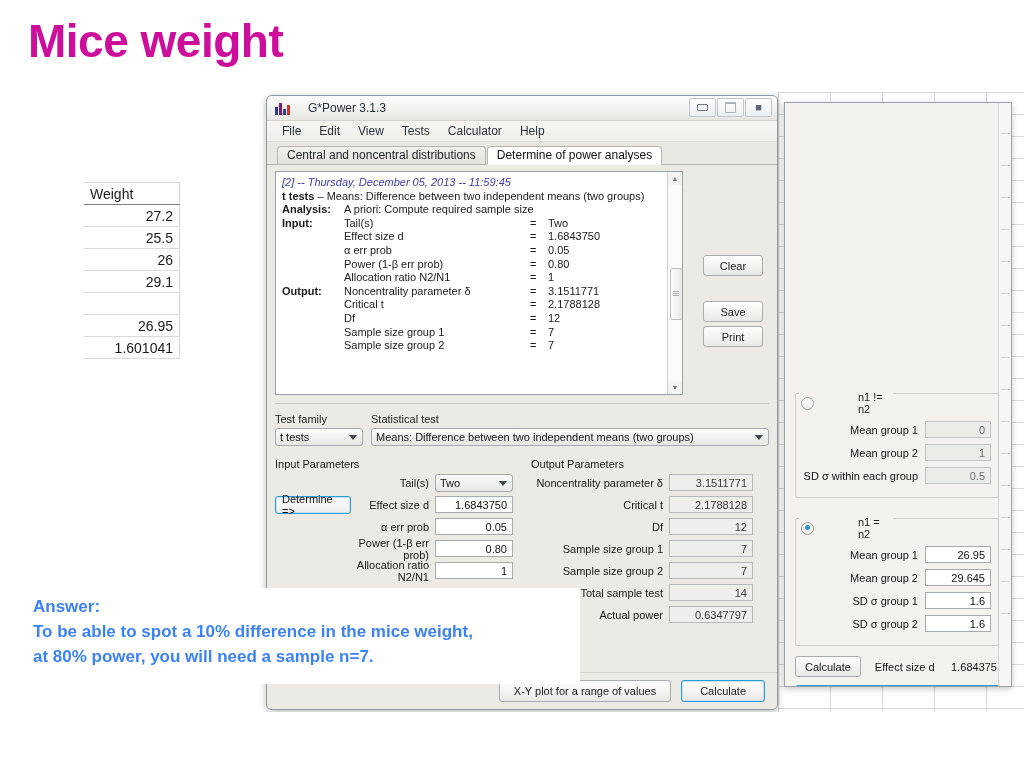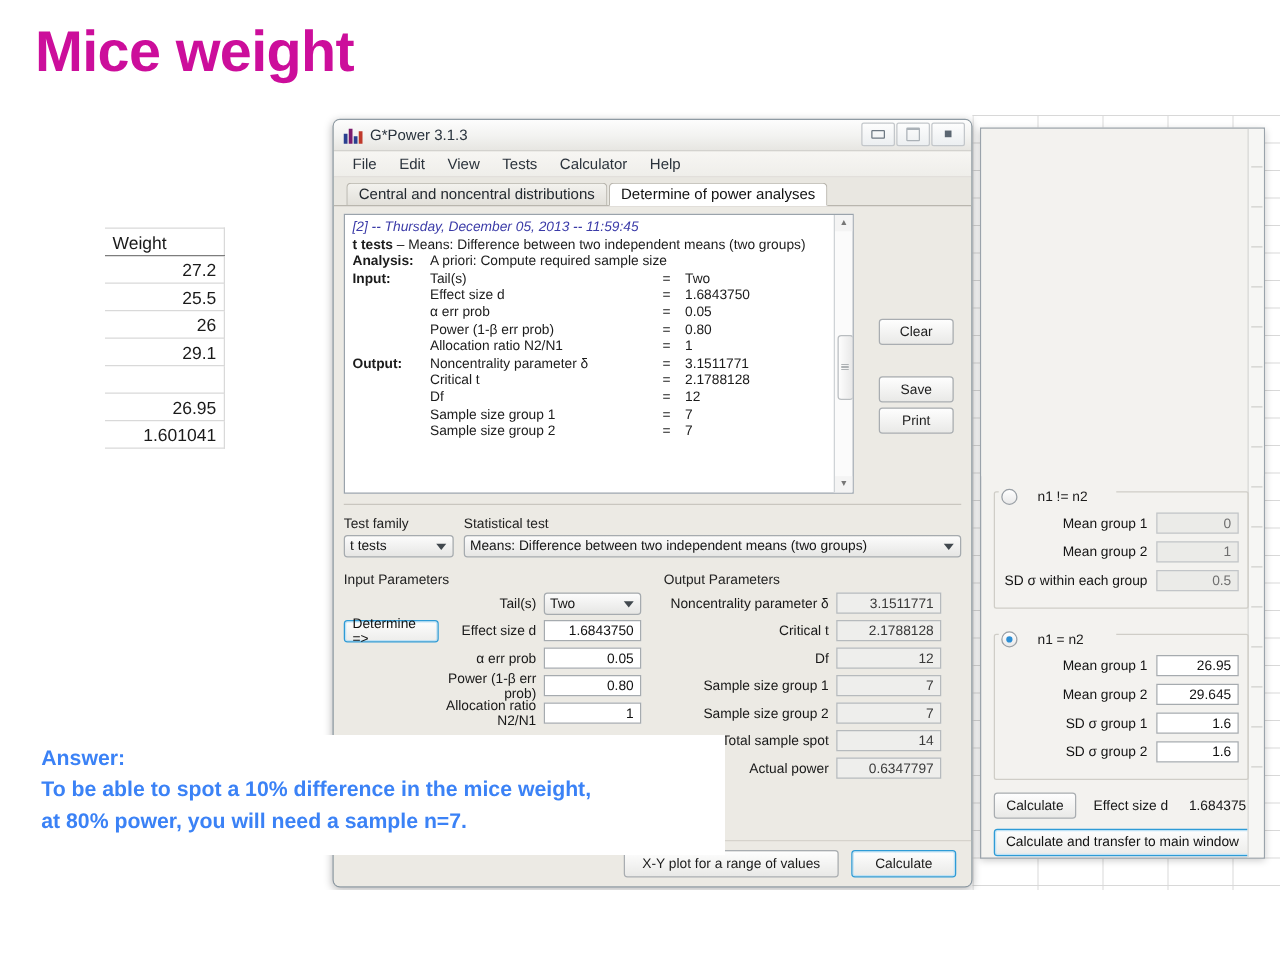--- a/index.html
+++ b/index.html
@@ -55,20 +55,21 @@
     box-shadow: 0 2px 7px rgba(0,0,0,0.28);
     box-sizing: border-box;
     overflow: hidden;
   }
   .gp-titlebar {
     height: 24px;
     background: linear-gradient(to bottom, #fdfdfd 0%, #f2f2f0 55%, #e7e6e2 100%);
     border-bottom: 1px solid #d3d2ce;
     display: flex; align-items: center;
     position: relative;
+    gap: 12px;
   }
   .gp-appicon {
     width: 15px; height: 14px; margin-left: 8px; margin-right: 6px;
     position: relative; flex: none;
   }
   .gp-appicon i {
     position:absolute; bottom:0; width:3px; background:#2a3f8f; display:block;
   }
   .gp-appicon i:nth-child(1){ left:0; height:8px; }
   .gp-appicon i:nth-child(2){ left:4px; height:12px; background:#7a1b6e; }
@@ -238,21 +239,21 @@
   .esd-sb i {
     position:absolute; left:2px; width:9px; height:1px; background:#cfcfcc;
   }
   .esd-group { position: relative; margin: 2px 12px 0 10px; padding-top: 8px; }
   .esd-group .gborder {
     position:absolute; left:0; right:0; top:10px; bottom:0;
     border:1px solid #cfcdc7; border-radius:2px;
   }
   .esd-legend {
     position: relative; z-index:2; display:flex; align-items:center;
-    margin-left: 4px; background:#f3f2ef; width: 92px; padding-left:2px;
+    margin-left: 4px; background:#f3f2ef; width: 92px; padding-left:2px;gap:28px;
   }
   .radio {
     width:11px;height:11px;border-radius:50%;
     border:1px solid #9aa0a6; background:linear-gradient(to bottom,#fff,#e9e9e9);
     display:inline-block; position:relative; margin-right:16px; flex:none;
   }
   .radio.on::after{
     content:""; position:absolute; left:2.5px; top:2.5px; width:5px;height:5px;
     border-radius:50%; background:#2d8fd5;
   }
@@ -549,21 +550,21 @@
           </div>
           <div class="param-row">
             <div class="param-lab" style="width:132px;">Sample size group 1</div>
             <div class="param-in ro" style="width:84px;">7</div>
           </div>
           <div class="param-row">
             <div class="param-lab" style="width:132px;">Sample size group 2</div>
             <div class="param-in ro" style="width:84px;">7</div>
           </div>
           <div class="param-row">
-            <div class="param-lab" style="width:132px;">Total sample spot</div>
+            <div class="param-lab" style="width:132px;">Total sample test</div>
             <div class="param-in ro" style="width:84px;">14</div>
           </div>
           <div class="param-row">
             <div class="param-lab" style="width:132px;">Actual power</div>
             <div class="param-in ro" style="width:84px;">0.6347797</div>
           </div>
         </div>
       </div>
     </div>
 

